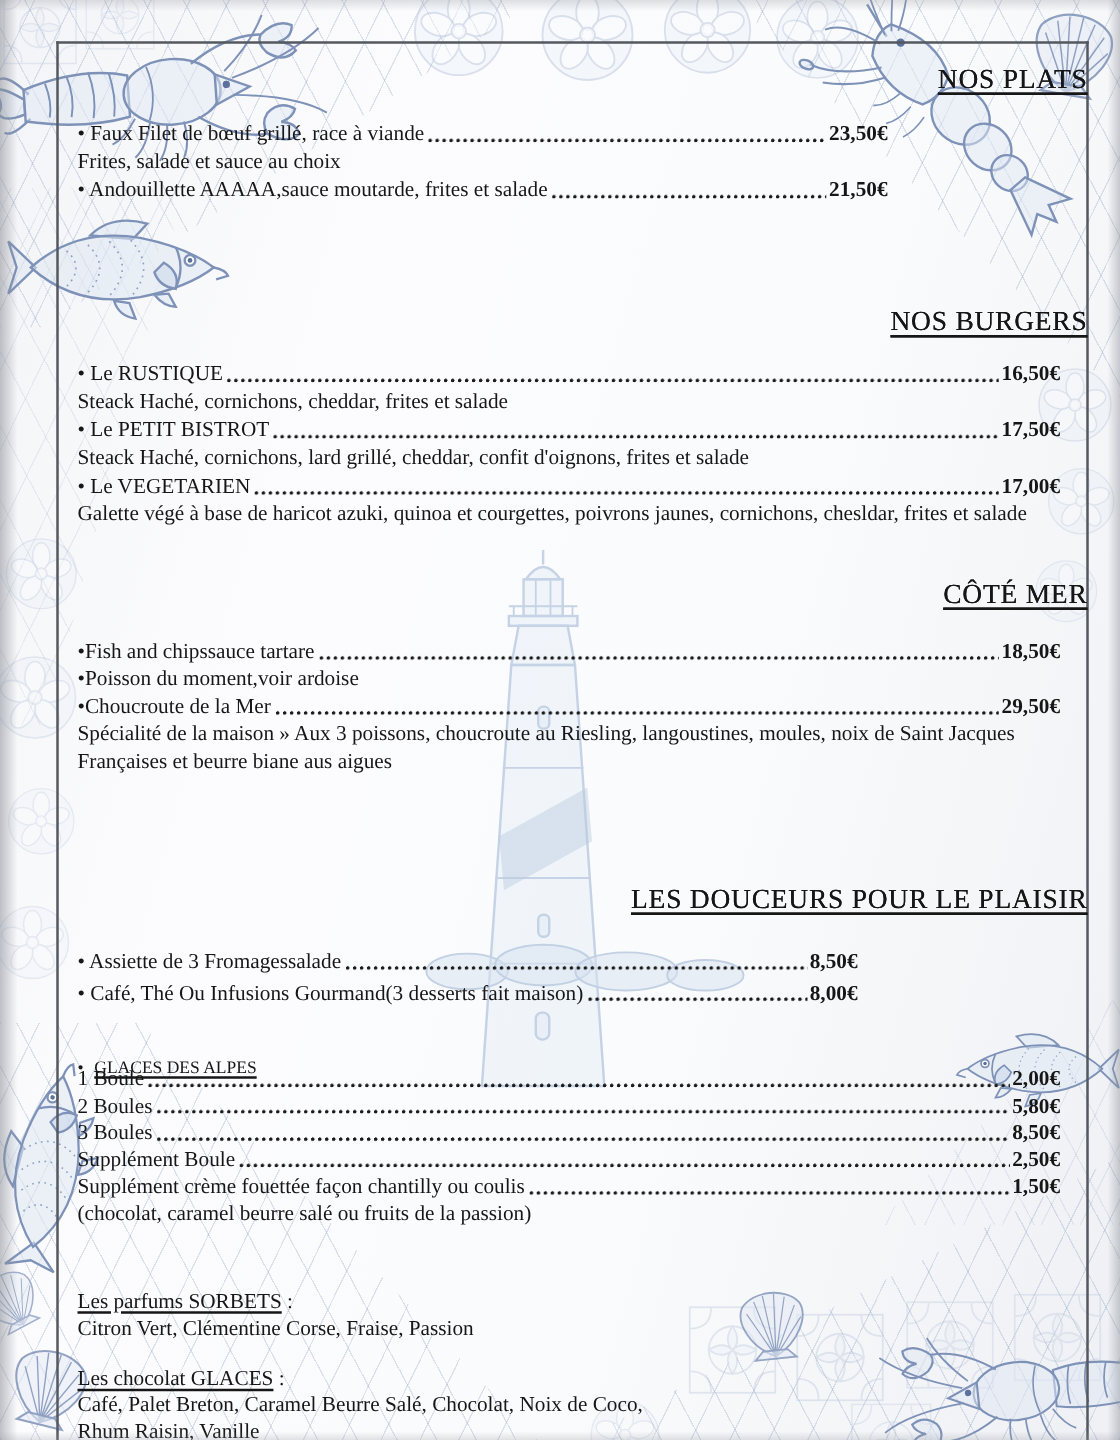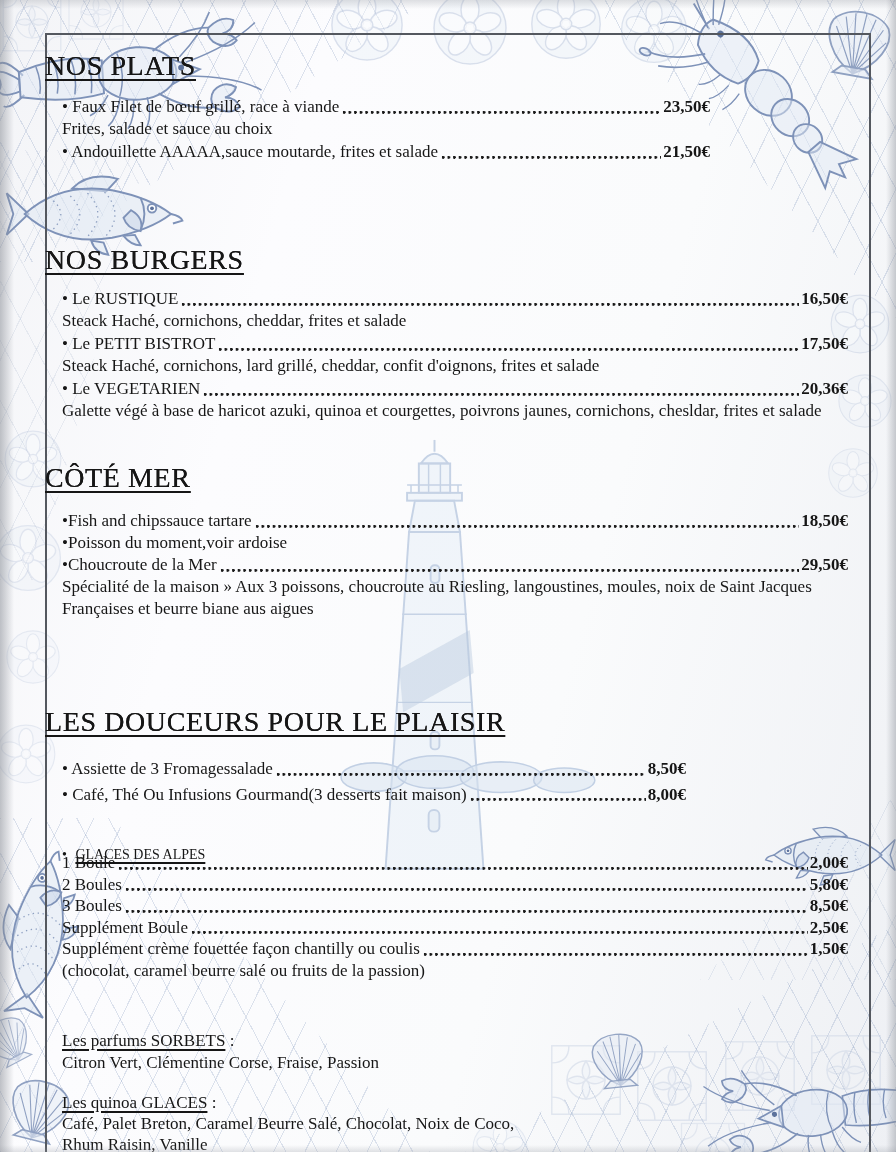--- a/index.html
+++ b/index.html
@@ -16,22 +16,22 @@
     background-image:repeating-linear-gradient(62deg,rgba(128,150,188,.26) 0 1px,transparent 1px 28px),
                      repeating-linear-gradient(-64deg,rgba(128,150,188,.26) 0 1px,transparent 1px 28px);}
   .net-tl{left:0;top:0;width:430px;height:262px;clip-path:polygon(0 0,100% 0,8% 100%,0 100%);}
   .net-tr{left:520px;top:0;width:376px;height:318px;clip-path:polygon(18% 0,100% 0,100% 100%);}
   .net-left{left:0;top:150px;width:205px;height:430px;opacity:.55;clip-path:polygon(0 0,72% 0,18% 100%,0 100%);}
   .net-bl{left:0;top:818px;width:430px;height:334px;clip-path:polygon(0 0,26% 0,100% 100%,0 100%);}
   .net-br{left:465px;top:925px;width:431px;height:227px;clip-path:polygon(100% 0,0 100%,100% 100%);}
   .net-rm{left:700px;top:795px;width:196px;height:185px;opacity:.6;clip-path:polygon(100% 0,0 100%,100% 100%);}
   .deco{position:absolute;z-index:2;}
   
-  h2.heading{position:absolute;left:45px;width:825px;margin:0;text-align:left;
-    font-size:28px;font-weight:400;letter-spacing:.6px;text-shadow:0 0 .4px #1a1a1a;z-index:5;}
+  h2.heading{position:absolute;left:45px;width:825px;margin:0;text-align:right;
+    font-size:22px;font-weight:400;letter-spacing:.6px;text-shadow:0 0 .4px #1a1a1a;z-index:5;}
   h2.heading span{text-decoration:underline;text-underline-offset:4px;text-decoration-thickness:1.5px;}
   .rows{position:absolute;left:62px;font-size:17px;line-height:21.5px;z-index:5;}
   .row{display:flex;align-items:baseline;}
   .b{font-weight:400;}
   .dots{flex:1 1 auto;align-self:flex-end;height:5px;margin:0 2px 3px 3px;
     background:radial-gradient(circle at 2.2px 2.4px,#1a1a1a 1.25px,rgba(0,0,0,0) 1.6px) left bottom/5.6px 5px repeat-x;}
   .price{font-weight:700;white-space:nowrap;}
   .sub{font-weight:400;}
   .hd-line{position:absolute;left:62px;font-size:14px;line-height:21.5px;z-index:5;}
   .u{text-decoration:underline;text-underline-offset:3px;text-decoration-thickness:1.6px;}
@@ -291,21 +291,21 @@
     <div class="sub mb2">Steack Haché, cornichons, cheddar, frites et salade</div>
     <div class="row">
       <span class="b">• Le PETIT BISTROT</span>
       <span class="dots"></span>
       <span class="price">17,50€</span>
     </div>
     <div class="sub mb2">Steack Haché, cornichons, lard grillé, cheddar, confit d'oignons, frites et salade</div>
     <div class="row">
       <span class="b">• Le VEGETARIEN</span>
       <span class="dots"></span>
-      <span class="price">20,36€</span>
+      <span class="price">17,00€</span>
     </div>
     <div class="sub">Galette végé à base de haricot azuki, quinoa et courgettes, poivrons jaunes, cornichons, chesldar, frites et salade</div>
   </div>
 
   <h2 class="heading" style="top:462px"><span>CÔTÉ MER</span></h2>
   <div class="rows" style="top:510px;width:786px;line-height:22px">
     <div class="row">
       <span class="b">•Fish and chips</span>
       <span> sauce tartare </span>
       <span class="dots"></span>
@@ -374,21 +374,21 @@
 
   <div class="rows" style="top:1030px;width:786px;line-height:22px">
     <div>
       <span class="b u">Les parfums SORBETS</span><span class="b"> :</span>
     </div>
     <div class="sub">Citron Vert, Clémentine Corse, Fraise, Passion</div>
   </div>
 
   <div class="rows" style="top:1092px;width:786px;line-height:21px">
     <div>
-      <span class="b u">Les quinoa GLACES</span><span class="b"> :</span>
+      <span class="b u">Les chocolat GLACES</span><span class="b"> :</span>
     </div>
     <div class="sub">Café, Palet Breton, Caramel Beurre Salé, Chocolat, Noix de Coco,</div>
     <div class="sub">Rhum Raisin, Vanille</div>
   </div>
 
   <div class="edge edge-left"></div>
   <div class="edge edge-top"></div>
   <div class="edge edge-right"></div>
   <div class="edge edge-bottom"></div>
 </div>

